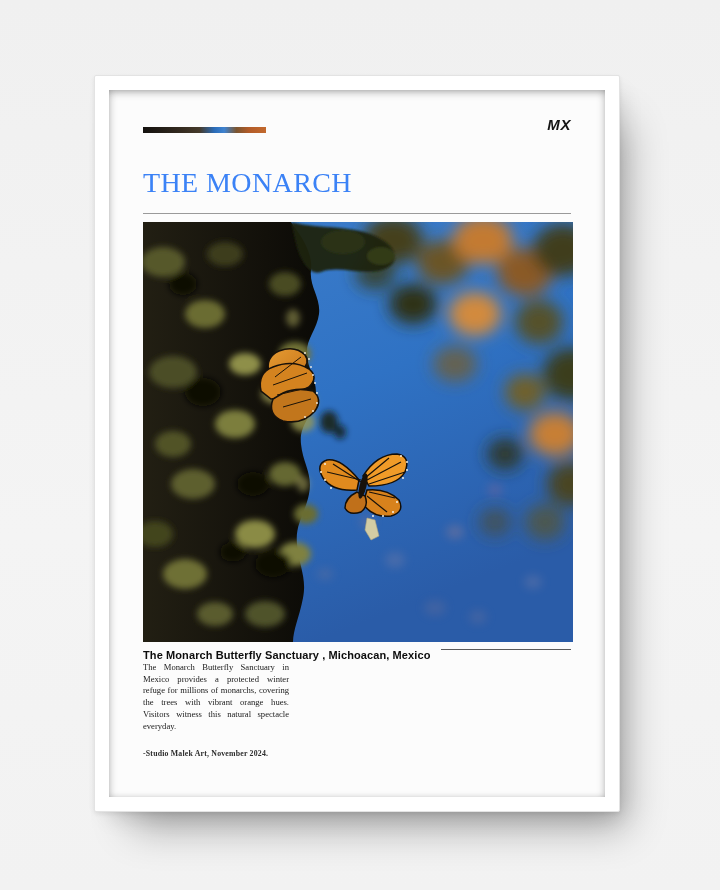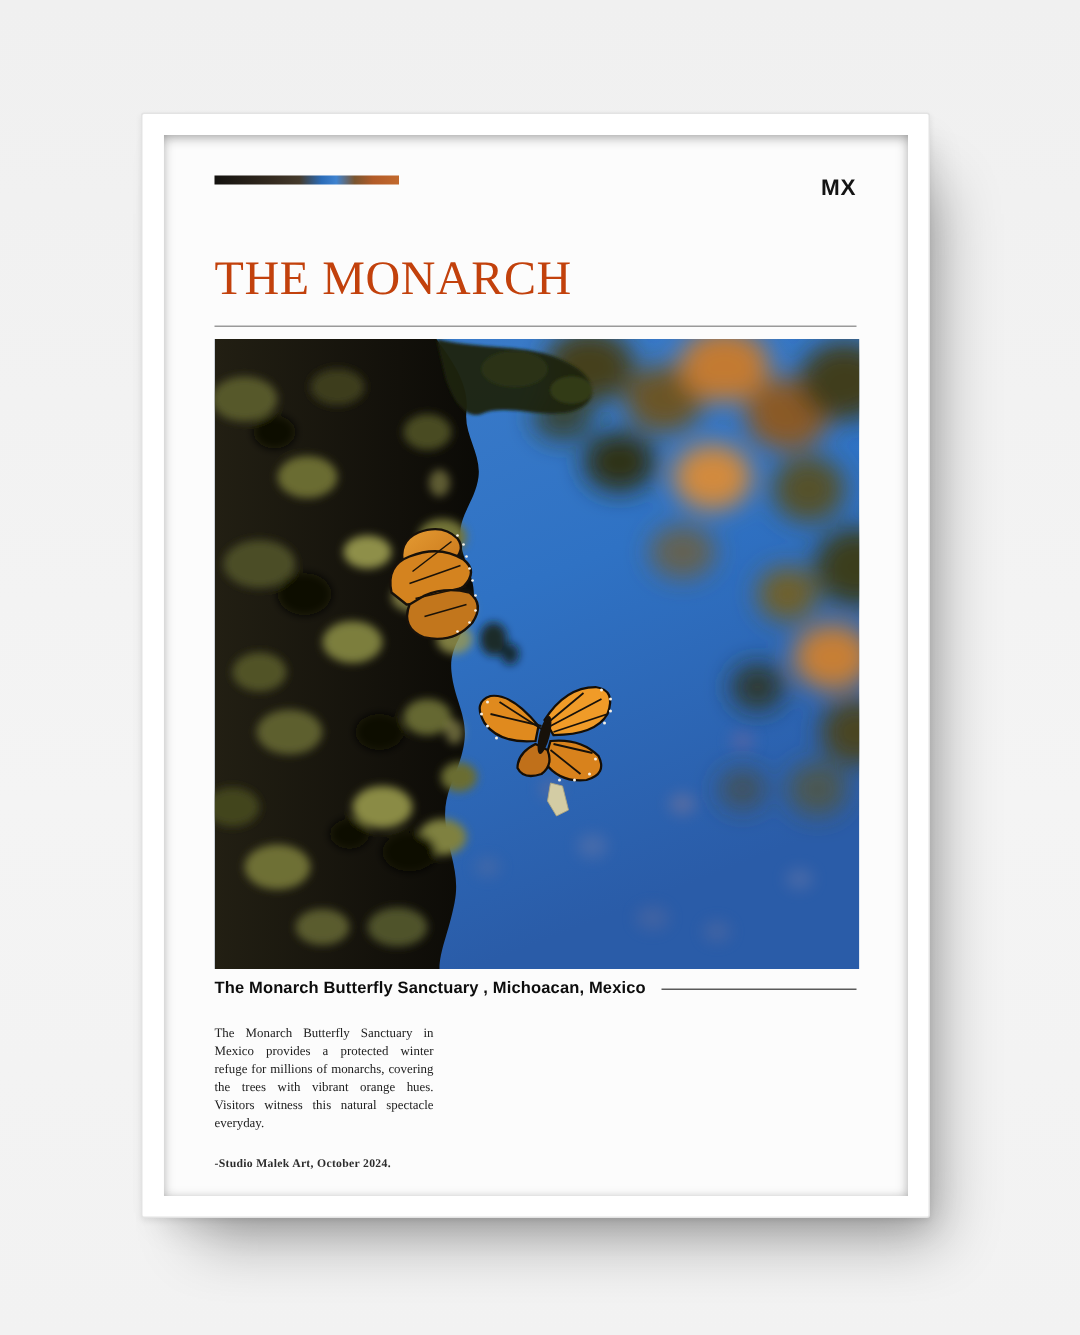--- a/index.html
+++ b/index.html
@@ -22,47 +22,47 @@
   .poster {
     position:relative; width:100%; height:100%;
     background:#fcfcfc;
     box-shadow: inset 0 5px 8px -3px rgba(0,0,0,0.30),
                 inset 5px 0 8px -4px rgba(0,0,0,0.16),
                 inset -5px 0 8px -4px rgba(0,0,0,0.14),
                 inset 0 -4px 7px -4px rgba(0,0,0,0.10);
     padding:27px 34px 0 34px;
   }
 
-  .top-row { display:flex; align-items:flex-start; justify-content:space-between; height:16px; }
+  .top-row { display:flex; align-items:flex-end; justify-content:space-between; height:16px;font-style:italic; }
   .color-bar {
     width:123px; height:6px;
     background:linear-gradient(90deg,
       #14120f 0%, #241e17 16%, #352b20 32%, #453a2b 46%,
       #2b6cb8 58%, #3f83d0 66%, #7a5530 76%, #b25b28 86%, #c2692d 100%);
   }
   .country-code { font-size:15px; font-weight:700; letter-spacing:0.6px; color:#141414; }
 
   .title {
     margin-top:34px;
     font-family:"Liberation Serif", serif;
-    font-weight:500; font-size:32px; line-height:1.17;
-    letter-spacing:0.4px; color:#c2410c;
+    font-weight:500; font-size:28px; line-height:1.17;
+    letter-spacing:0.4px; color:#3b82f6;
   }
   .title span { display:block; }
 
   .divider { margin-top:13px; border-top:1px solid #9a9a9a; }
 
   .photo-wrap { margin-top:8px; width:430px; height:420px; overflow:hidden; }
   .photo-wrap svg { display:block; }
 
-  .caption-row { margin-top:7px; display:flex; align-items:center; }
+  .caption-row { margin-top:7px; display:flex; }
   .caption-heading { font-size:11px; font-weight:700; color:#0d0d0d; letter-spacing:0.1px; white-space:nowrap; }
   .caption-rule { flex:1; height:1px; background:#5a5a5a; margin-left:10px; }
 
-  .columns { margin-top:18px; display:flex; gap:7px;flex-direction:column; }
+  .columns { margin-top:1px; display:flex; gap:7px;flex-direction:column; }
   .col {
     width:146px;
     font-family:"Liberation Serif", serif;
     font-size:8.6px; line-height:1.38; text-align:justify; color:#202020;
   }
 
   .attribution {
     margin-top:16px;
     font-family:"Liberation Serif", serif;
     font-size:7.8px; font-weight:700; letter-spacing:0.2px; color:#2c2c2c;
@@ -258,17 +258,17 @@
 
       <div class="caption-row">
         <div class="caption-heading">The Monarch Butterfly Sanctuary , Michoacan, Mexico</div>
         <div class="caption-rule"></div>
       </div>
 
       <div class="columns">
         <p class="col">The Monarch Butterfly Sanctuary in Mexico provides a protected winter refuge for millions of monarchs, covering the trees with vibrant orange hues. Visitors witness this natural spectacle everyday.</p>
       </div>
 
-      <div class="attribution">-Studio Malek Art, October 2024.</div>
+      <div class="attribution">-Studio Malek Art, November 2024.</div>
 
     </div>
   </div>
 </div>
 
 </body></html>

